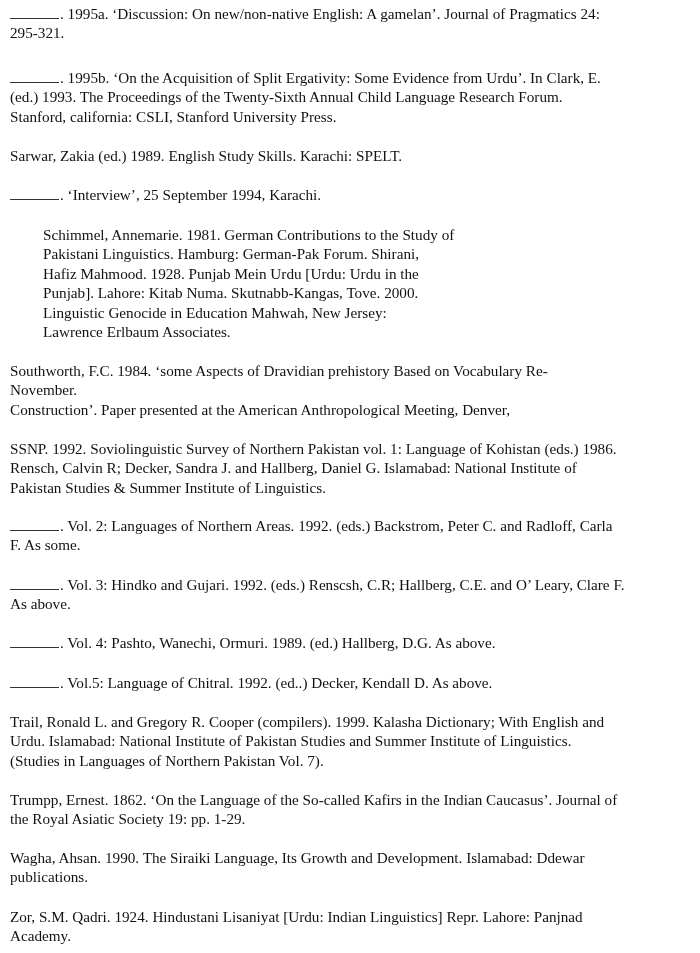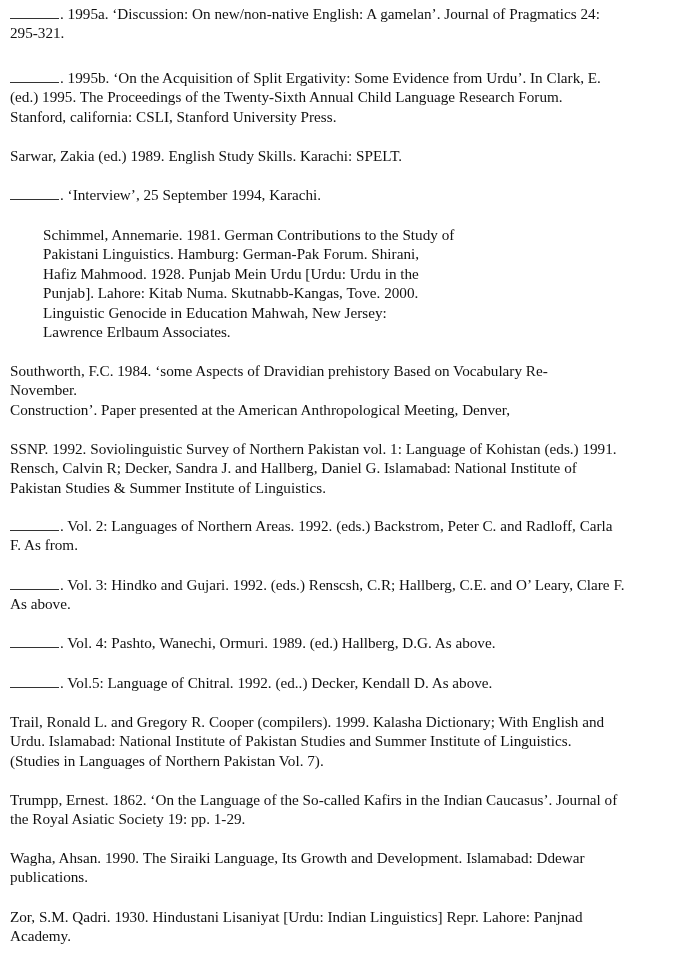--- a/index.html
+++ b/index.html
@@ -25,21 +25,21 @@
 </head>
 <body>
 
 <div class="ref" style="top:4px">
   <span class="line"><span class="blank-line"></span><span>. 1995a. ‘Discussion: On new/non-native English: A gamelan’. Journal of Pragmatics 24:</span></span>
   <span class="line">295-321.</span>
 </div>
 
 <div class="ref" style="top:68px">
   <span class="line"><span class="blank-line"></span><span>. 1995b. ‘On the Acquisition of Split Ergativity: Some Evidence from Urdu’. In Clark, E.</span></span>
-  <span class="line">(ed.) 1995. The Proceedings of the Twenty-Sixth Annual Child Language Research Forum.</span>
+  <span class="line">(ed.) 1993. The Proceedings of the Twenty-Sixth Annual Child Language Research Forum.</span>
   <span class="line">Stanford, california: CSLI, Stanford University Press.</span>
 </div>
 
 <div class="ref" style="top:146px">
   <span class="line">Sarwar, Zakia (ed.) 1989. English Study Skills. Karachi: SPELT.</span>
 </div>
 
 <div class="ref" style="top:185px">
   <span class="line"><span class="blank-line"></span><span>. ‘Interview’, 25 September 1994, Karachi.</span></span>
 </div>
@@ -53,28 +53,28 @@
   <span class="line">Lawrence Erlbaum Associates.</span>
 </div>
 
 <div class="ref" style="top:361px">
   <span class="line">Southworth, F.C. 1984. ‘some Aspects of Dravidian prehistory Based on Vocabulary Re-</span>
   <span class="line">November.</span>
   <span class="line">Construction’. Paper presented at the American Anthropological Meeting, Denver,</span>
 </div>
 
 <div class="ref" style="top:439px">
-  <span class="line">SSNP. 1992. Soviolinguistic Survey of Northern Pakistan vol. 1: Language of Kohistan (eds.) 1991.</span>
+  <span class="line">SSNP. 1992. Soviolinguistic Survey of Northern Pakistan vol. 1: Language of Kohistan (eds.) 1986.</span>
   <span class="line">Rensch, Calvin R; Decker, Sandra J. and Hallberg, Daniel G. Islamabad: National Institute of</span>
   <span class="line">Pakistan Studies &amp; Summer Institute of Linguistics.</span>
 </div>
 
 <div class="ref" style="top:516px">
   <span class="line"><span class="blank-line"></span><span>. Vol. 2: Languages of Northern Areas. 1992. (eds.) Backstrom, Peter C. and Radloff, Carla</span></span>
-  <span class="line">F. As from.</span>
+  <span class="line">F. As some.</span>
 </div>
 
 <div class="ref" style="top:575px">
   <span class="line"><span class="blank-line"></span><span>. Vol. 3: Hindko and Gujari. 1992. (eds.) Renscsh, C.R; Hallberg, C.E. and O’ Leary, Clare F.</span></span>
   <span class="line">As above.</span>
 </div>
 
 <div class="ref" style="top:633px">
   <span class="line"><span class="blank-line"></span><span>. Vol. 4: Pashto, Wanechi, Ormuri. 1989. (ed.) Hallberg, D.G. As above.</span></span>
 </div>
@@ -93,15 +93,15 @@
   <span class="line">Trumpp, Ernest. 1862. ‘On the Language of the So-called Kafirs in the Indian Caucasus’. Journal of</span>
   <span class="line">the Royal Asiatic Society 19: pp. 1-29.</span>
 </div>
 
 <div class="ref" style="top:848px">
   <span class="line">Wagha, Ahsan. 1990. The Siraiki Language, Its Growth and Development. Islamabad: Ddewar</span>
   <span class="line">publications.</span>
 </div>
 
 <div class="ref" style="top:907px">
-  <span class="line">Zor, S.M. Qadri. 1930. Hindustani Lisaniyat [Urdu: Indian Linguistics] Repr. Lahore: Panjnad</span>
+  <span class="line">Zor, S.M. Qadri. 1924. Hindustani Lisaniyat [Urdu: Indian Linguistics] Repr. Lahore: Panjnad</span>
   <span class="line">Academy.</span>
 </div>
 
 </body></html>

